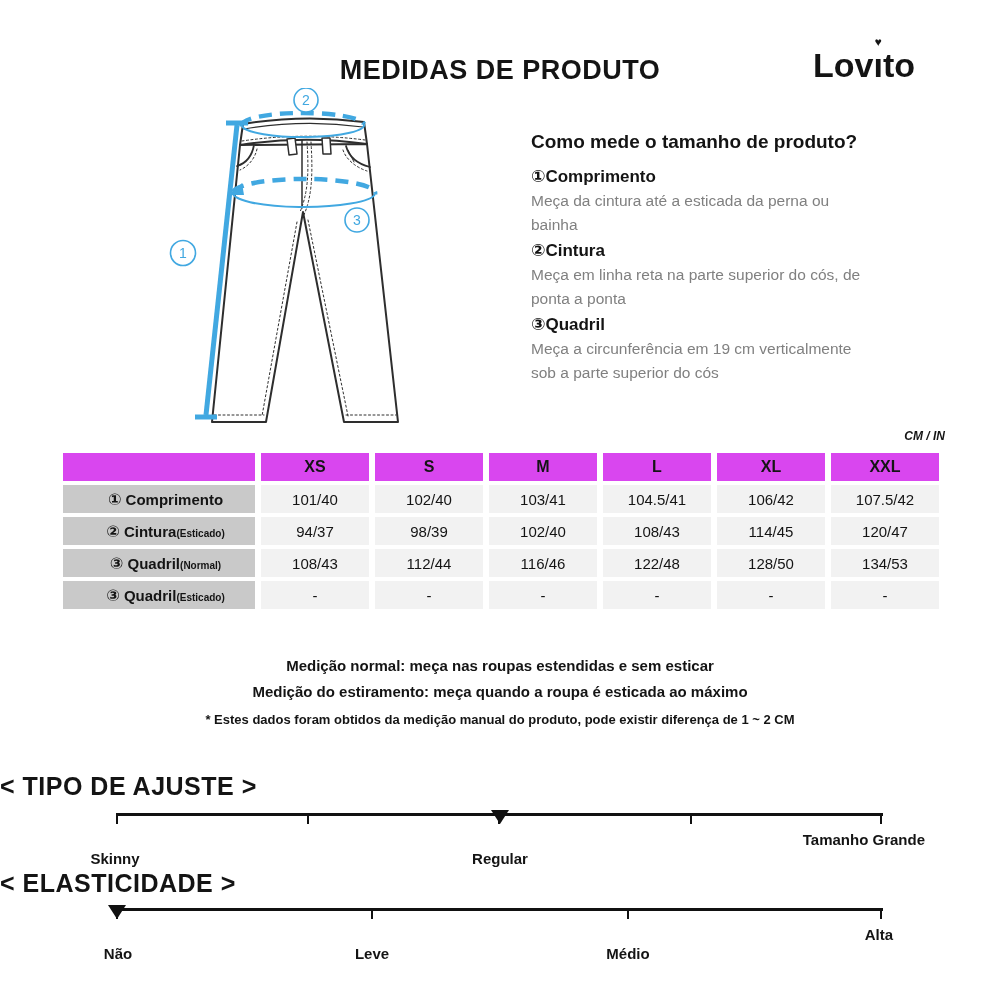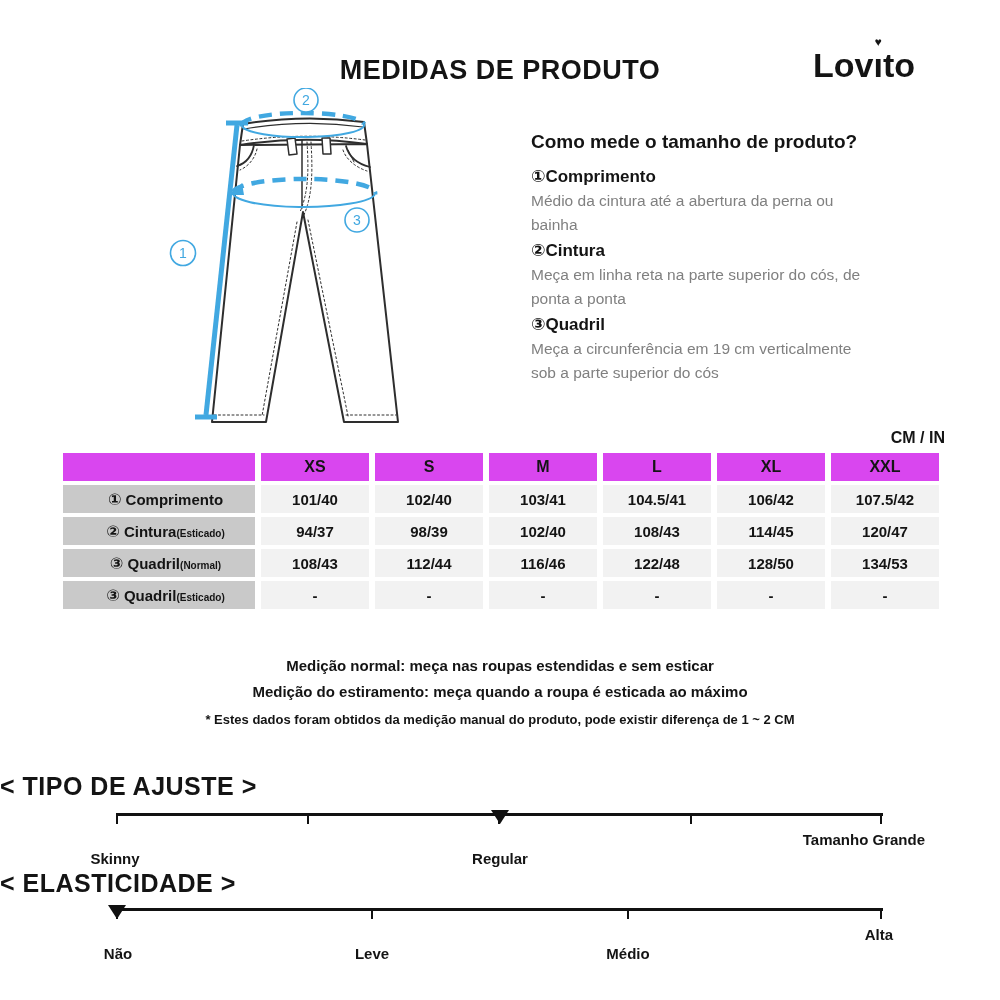--- a/index.html
+++ b/index.html
@@ -23,32 +23,32 @@
   .pants text { font-size:14px; font-family:"Liberation Sans","DejaVu Sans",sans-serif; }
 
   
   .howto { top:131px; left:531px; width:372px; }
   .howto h2 { font-size:19px; font-weight:700; margin-bottom:13px; }
   .howto .item-title { font-size:17px; font-weight:700; margin:2px 0; }
   .howto .item-desc  { font-size:15.5px; color:#808080; line-height:1.55;
                        white-space:pre-line; margin-bottom:3px; }
 
   
-  .units { top:429px; right:55px; font-size:16px; font-weight:700; }
+  .units { top:429px; right:55px; font-size:12px; font-weight:700;font-style:italic; }
 
   
   table.sizes { position:absolute; top:449px; left:57px; width:888px;
                 border-collapse:separate; border-spacing:6px 4px; table-layout:fixed; }
   table.sizes th, table.sizes td { height:28px; text-align:center; vertical-align:middle; }
   table.sizes th { background:#d946ef; font-size:16px; font-weight:700; }
   td.rowlabel { background:#c9c9c9; text-align:left; padding-left:13px;
                 font-size:15px; font-weight:700; }
   td.rowlabel .num { font-size:16px; }
   td.rowlabel small { font-size:10px; font-weight:700; }
-  td.val { background:#f2f2f2; font-size:15px; font-weight:700; }
+  td.val { background:#f2f2f2; font-size:15px; font-weight:400; }
 
   
   .note1 { top:657px; left:0; width:1000px; text-align:center; font-size:15px; font-weight:700; }
   .note2 { top:683px; left:0; width:1000px; text-align:center; font-size:15px; font-weight:700; }
   .disclaimer { top:712px; left:0; width:1000px; text-align:center; font-size:13px; font-weight:700; }
 
   
   .scale-title { left:0; width:1000px; text-align:left; font-size:25px;
                  font-weight:800; letter-spacing:.5px; }
   .scale-line { left:117px; width:766px; height:3px; background:#111; }
@@ -104,21 +104,21 @@
     <text x="33" y="170">1</text>
     <text x="156" y="17">2</text>
     <text x="207" y="137">3</text>
   </g>
 </svg>
 
 <div class="abs howto">
   <h2>Como mede o tamanho de produto?</h2>
 
   <div class="item-title"><span>①</span><span>Comprimento</span></div>
-  <div class="item-desc">Médio da cintura até a abertura da perna ou
+  <div class="item-desc">Meça da cintura até a esticada da perna ou
 bainha</div>
 
   <div class="item-title"><span>②</span><span>Cintura</span></div>
   <div class="item-desc">Meça em linha reta na parte superior do cós, de
 ponta a ponta</div>
 
   <div class="item-title"><span>③</span><span>Quadril</span></div>
   <div class="item-desc">Meça a circunferência em 19 cm verticalmente
 sob a parte superior do cós</div>
 </div>

